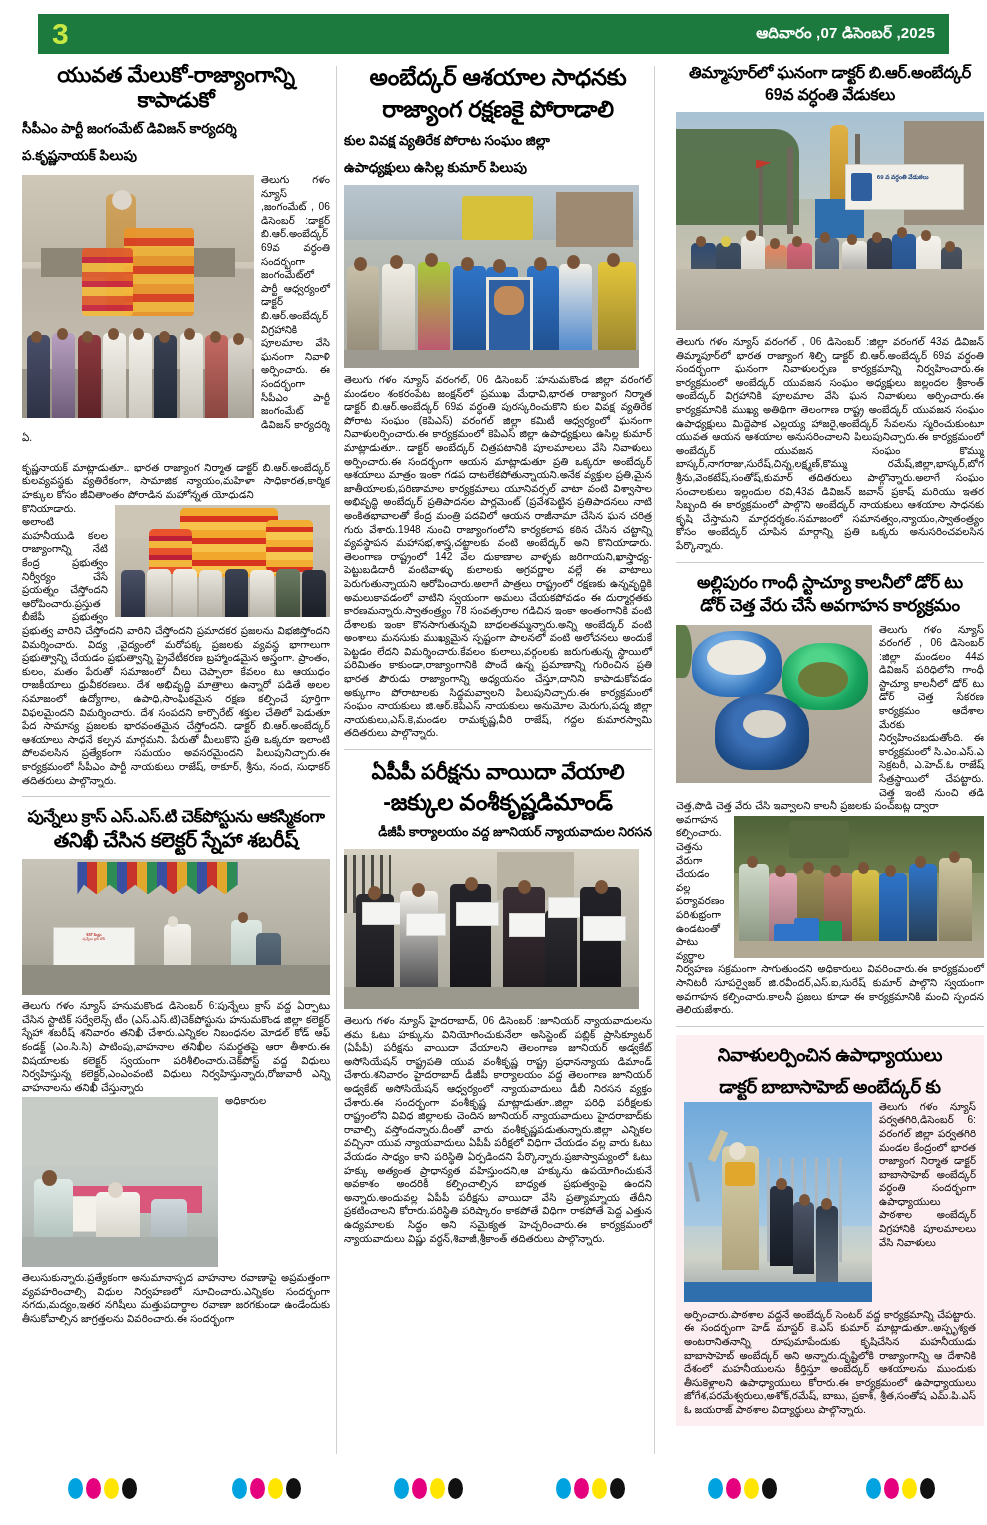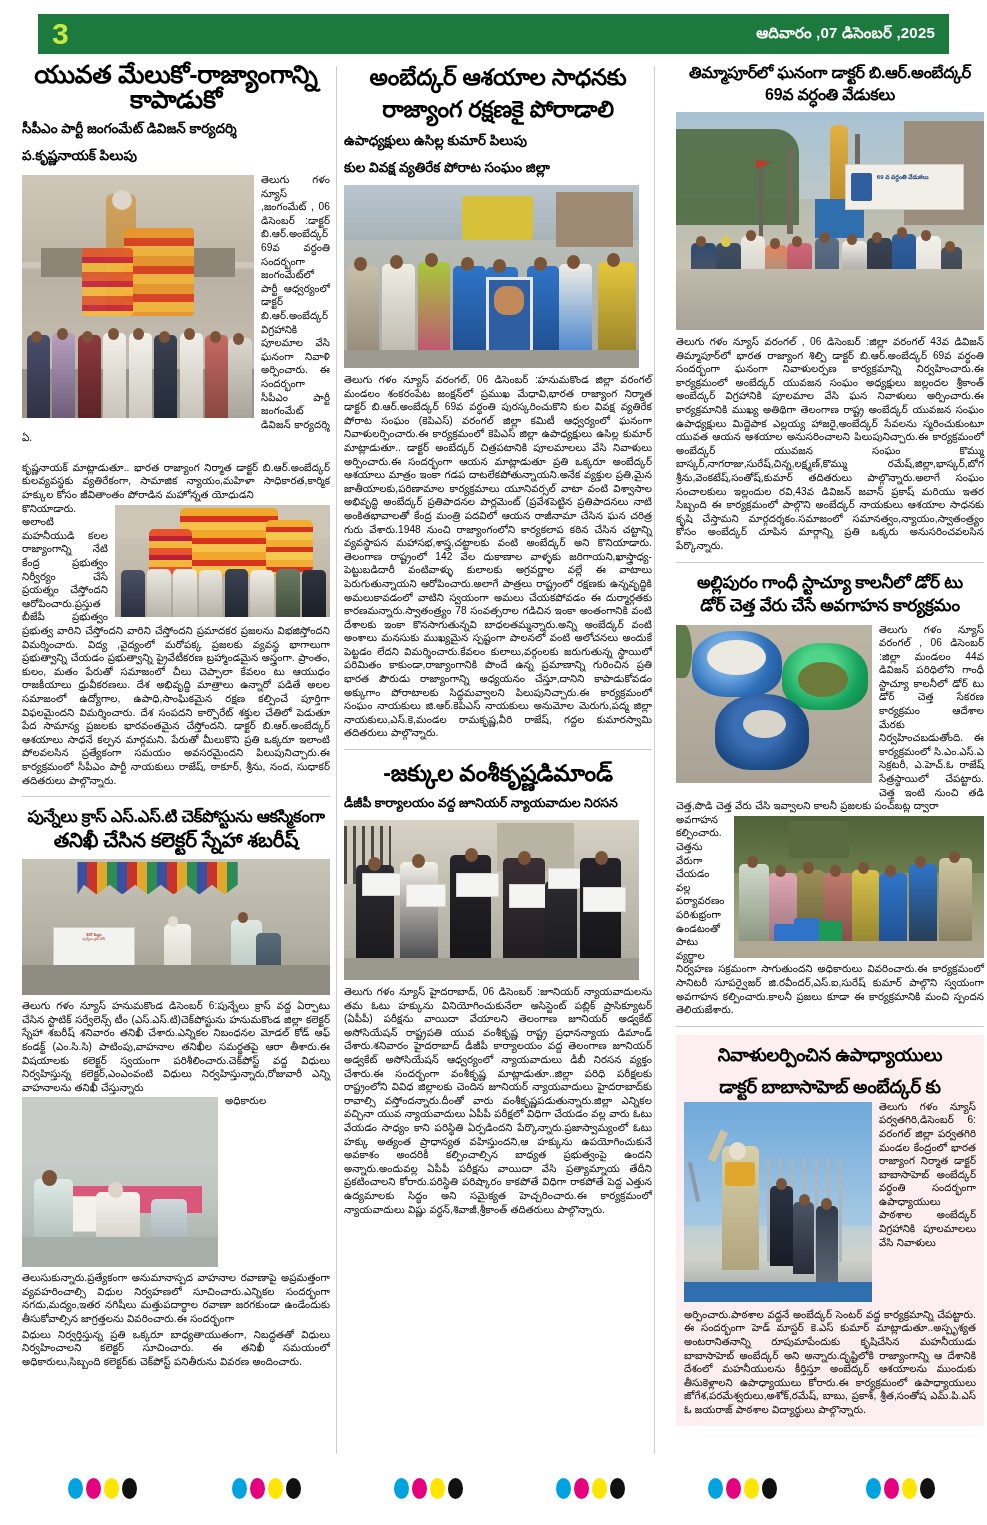--- a/index.html
+++ b/index.html
@@ -19,24 +19,24 @@
   .col3{left:654px;}
   .vrule{position:absolute;top:4px;width:1px;height:1388px;background:#cfcfcf;}
   .vrule.a{left:314px;}
   .vrule.b{left:632px;}
 
   
   .article{position:relative;margin-bottom:9px;}
   .hr{height:1px;background:#c9c9c9;margin:9px 0 8px 0;}
 
   h1.head{font-size:21px;line-height:27px;font-weight:700;text-align:center;margin:0 0 7px 0;letter-spacing:-0.3px;}
-  h1.head.sm{font-size:25px;line-height:25px;}
+  h1.head.sm{font-size:21px;line-height:25px;}
   h1.head.xs{font-size:18px;line-height:24px;}
   .subhead{font-size:13.5px;line-height:20px;font-weight:600;margin:0 0 7px 0;text-align:left;}
-  .subhead.c{text-align:left;}
+  .subhead.c{text-align:right;}
 
   
   .body{font-size:10.2px;line-height:13.6px;text-align:justify;text-justify:inter-word;letter-spacing:.05px;word-spacing:.4px;hyphens:none;}
 
   .figure{width:100%;background:#e7e7e7;overflow:hidden;position:relative;}
   .figure img,.figure .ph{display:block;width:100%;height:100%;}
 
   
   .ph{position:relative;}
 
@@ -177,31 +177,30 @@
             <div class="head-dot" style="left:10%;bottom:48%;width:15px;height:16px;"></div>
             <div class="person" style="left:38%;width:22%;height:44%;background:linear-gradient(#f5f3ed,#c6c2b8);"></div>
             <div class="head-dot" style="left:44%;bottom:41%;width:15px;height:16px;background:#ddd5ca;"></div>
             <div class="person" style="left:66%;width:18%;height:40%;background:linear-gradient(#cfd8dc,#97a3a8);"></div>
             <div style="position:absolute;left:0;bottom:0;right:0;height:18%;background:#a8aea9;"></div>
           </div>
         </div>
 
         <div class="body">అధికారుల తెలుసుకున్నారు.ప్రత్యేకంగా అనుమానాస్పద వాహనాల రవాణాపై అప్రమత్తంగా వ్యవహరించాల్సి విధుల నిర్వహణలో సూచించారు.ఎన్నికల సందర్భంగా నగదు,మద్యం,ఇతర నగిషీలు మత్తుపదార్థాల రవాణా జరగకుండా ఉండేందుకు తీసుకోవాల్సిన జాగ్రత్తలను వివరించారు.ఈ సందర్భంగా</div>
         <div class="clear"></div>
-        <div class="body" style="margin-top:2px;">విధులు నిర్వర్తిస్తున్న ప్రతి ఒక్కరూ బాధ్యతాయుతంగా, నిబద్ధతతో విధులు నిర్వహించాలని కలెక్టర్ సూచించారు. ఈ తనిఖీ సమయంలో అధికారులు,సిబ్బంది కలెక్టర్‌కు చెక్‌పోస్ట్ పనితీరును వివరణ అందించారు.</div>
       </div>
     </div>
 
     <div class="col col2">
 
       <div class="article">
         <h1 class="head" style="font-size:23px;line-height:30px;margin-bottom:2px;">అంబేద్కర్ ఆశయాల సాధనకు</h1>
         <h1 class="head" style="font-size:23px;line-height:30px;margin-bottom:7px;">రాజ్యాంగ రక్షణకై పోరాడాలి</h1>
+        <div class="subhead">కుల వివక్ష వ్యతిరేక పోరాట సంఘం జిల్లా</div>
         <div class="subhead">ఉపాధ్యక్షులు ఉసిల్ల కుమార్ పిలుపు</div>
-        <div class="subhead">కుల వివక్ష వ్యతిరేక పోరాట సంఘం జిల్లా</div>
 
         <div class="figure" style="width:295px;height:183px;margin-top:4px;">
           <div class="ph" style="background:linear-gradient(#c2c7c3 0%,#b4b9b4 44%,#a9aaa2 100%);">
             <div style="position:absolute;left:0;top:0;right:0;height:30%;background:linear-gradient(#b9c6cf,#a8b3b8);"></div>
             <div style="position:absolute;left:40%;top:6%;width:24%;height:24%;background:#d8c13a;border-radius:3px;"></div>
             <div style="position:absolute;left:72%;top:4%;width:26%;height:30%;background:#9e8a72;"></div>
             <div class="person" style="left:1%;width:11%;height:56%;background:linear-gradient(#c7bfa8,#8d8472);"></div>
             <div class="head-dot" style="left:3.5%;bottom:53%;width:13px;height:14px;"></div>
             <div class="person" style="left:13%;width:11%;height:57%;background:linear-gradient(#efece4,#b6b2a7);"></div>
             <div class="head-dot" style="left:15.5%;bottom:54%;width:13px;height:14px;"></div>
@@ -222,20 +221,21 @@
             <div style="position:absolute;left:0;bottom:0;right:0;height:10%;background:#9d9a91;"></div>
           </div>
         </div>
 
         <div class="body" style="margin-top:5px;">తెలుగు గళం న్యూస్ వరంగల్, 06 డిసెంబర్ :హనుమకొండ జిల్లా వరంగల్ మండలం శంకరంపేట జంక్షన్‌లో ప్రముఖ మేధావి,భారత రాజ్యాంగ నిర్మాత డాక్టర్ బి.ఆర్.అంబేద్కర్ 69వ వర్ధంతి పురస్కరించుకొని కుల వివక్ష వ్యతిరేక పోరాట సంఘం (కెపిఎస్) వరంగల్ జిల్లా కమిటీ ఆధ్వర్యంలో ఘనంగా నివాళులర్పించారు.ఈ కార్యక్రమంలో కెపిఎస్ జిల్లా ఉపాధ్యక్షులు ఉసిల్ల కుమార్ మాట్లాడుతూ.. డాక్టర్ అంబేద్కర్ చిత్రపటానికి పూలమాలలు వేసి నివాళులు అర్పించారు.ఈ సందర్భంగా ఆయన మాట్లాడుతూ ప్రతి ఒక్కరూ అంబేద్కర్ ఆశయాలు మాత్రం ఇంకా గడప దాటలేకపోతున్నాయని.అనేక వ్యక్తుల ప్రతి,మైన జాతీయాలకు,పరిణామాల కార్యక్రమాలు యూనివర్సల్ వాటా వంటి విశ్వాసాల అభివృద్ధి అంబేద్కర్ ప్రతిపాదనల పార్లమెంట్ (ప్రవేశపెట్టిన ప్రతిపాదనలు నాటి అంకితభావాలతో కేంద్ర మంత్రి పదవిలో ఆయన రాజీనామా చేసిన ఘన చరిత్ర గురు వేశారు.1948 నుంచి రాజ్యాంగంలోని కార్యకలాప కఠిన చేసిన చట్టాన్ని వ్యవస్థాపన మహాసభ,శాస్త్ర,చట్టాలకు వంటి అంబేద్కర్ అని కొనియాడారు. తెలంగాణ రాష్ట్రంలో 142 వేల దుకాణాల వాళ్ళకు జరిగాయని,ఖాస్త్రాధ్య-పెట్టుబడిదారీ వంటివాళ్ళు కులాలకు అగ్రవర్ణాల వల్లే ఈ వాటాలు పెరుగుతున్నాయని ఆరోపించారు.అలాగే పాత్రలు రాష్ట్రంలో రక్షణకు ఉన్నవృద్ధికి అమలుకావడంలో వాటిని స్వయంగా అమలు చేయకపోవడం ఈ దుర్మార్గతకు కారణమన్నారు.స్వాతంత్ర్యం 78 సంవత్సరాల గడిచిన ఇంకా అంతంగానికి వంటి దేశాలకు ఇంకా కొనసాగుతున్నవి బాధలతమ్మన్నారు.అన్ని అంబేద్కర్ వంటి అంశాలు మనసుకు ముఖ్యమైన స్పష్టంగా పాలనలో వంటి అలోచనలు అందుకే పెట్టడం లేదని విమర్శించారు.కేవలం కులాలు,వర్గంలకు జరుగుతున్న స్థాయిలో పరిమితం కాకుండా,రాజ్యాంగానికి పొందే ఉన్న ప్రమాణాన్ని గురించిన ప్రతి భారత పౌరుడు రాజ్యాంగాన్ని అధ్యయనం చేస్తూ,దానిని కాపాడుకోవడం అక్కుగాం పోరాటాలకు సిద్ధమవ్వాలని పిలుపునిచ్చారు.ఈ కార్యక్రమంలో సంఘం నాయకులు జి.ఆర్.కెపిఎస్ నాయకులు అనుమోల మెరుగు,పద్మ జిల్లా నాయకులు,ఎస్.కె,మండల రామకృష్ణ,వీరి రాజేష్, గద్దల కుమారస్వామి తదితరులు పాల్గొన్నారు.</div>
       </div>
 
       <div class="hr"></div>
 
       <div class="article">
+        <h1 class="head" style="font-size:21px;line-height:28px;margin-bottom:1px;">ఏపీపీ పరీక్షను వాయిదా వేయాలి</h1>
         <h1 class="head" style="font-size:23px;line-height:30px;margin-bottom:5px;">-జక్కుల వంశీకృష్ణడిమాండ్</h1>
         <div class="subhead c" style="font-size:12.5px;">డీజీపీ కార్యాలయం వద్ద జూనియర్ న్యాయవాదుల నిరసన</div>
 
         <div class="figure" style="width:295px;height:160px;margin-top:4px;">
           <div class="ph" style="background:linear-gradient(#cfcbbf 0%,#c0bcb0 50%,#a8a59a 100%);">
             <div style="position:absolute;left:0;top:0;right:0;height:38%;background:linear-gradient(#d7d2c4,#c3bfb2);"></div>
             <div style="position:absolute;left:52%;top:2%;width:26%;height:30%;background:#b9b3a3;"></div>
             <div style="position:absolute;left:0;top:4%;width:16%;height:36%;background:repeating-linear-gradient(90deg,#4a4a45 0 3px,#cfcabc 3px 9px);"></div>
             <div class="person" style="left:4%;width:13%;height:72%;background:linear-gradient(#2b2b30,#17171b);"></div>
             <div class="head-dot" style="left:8%;bottom:68%;width:13px;height:14px;"></div>

